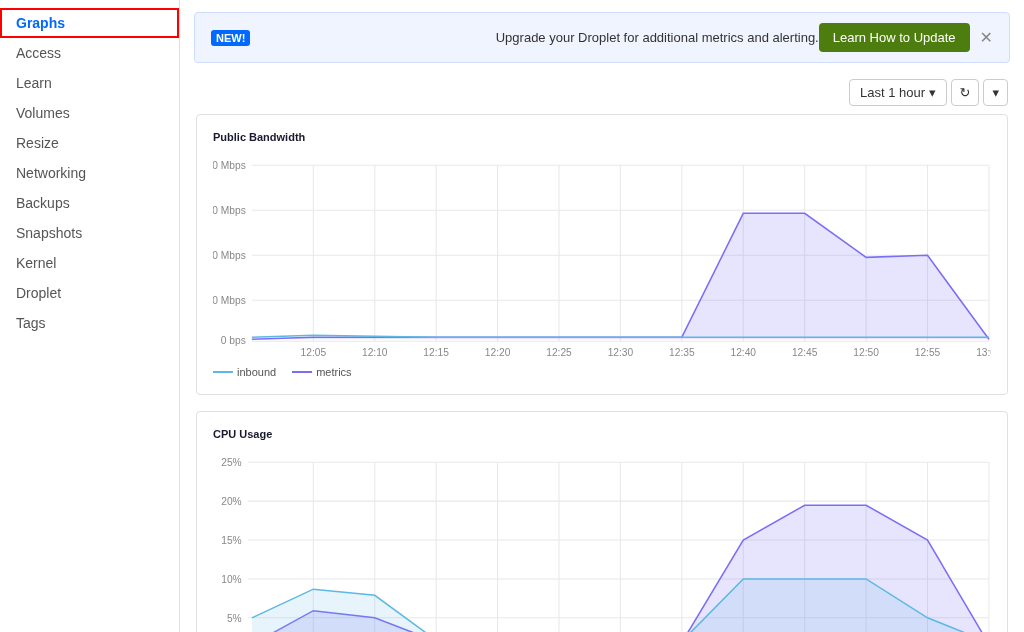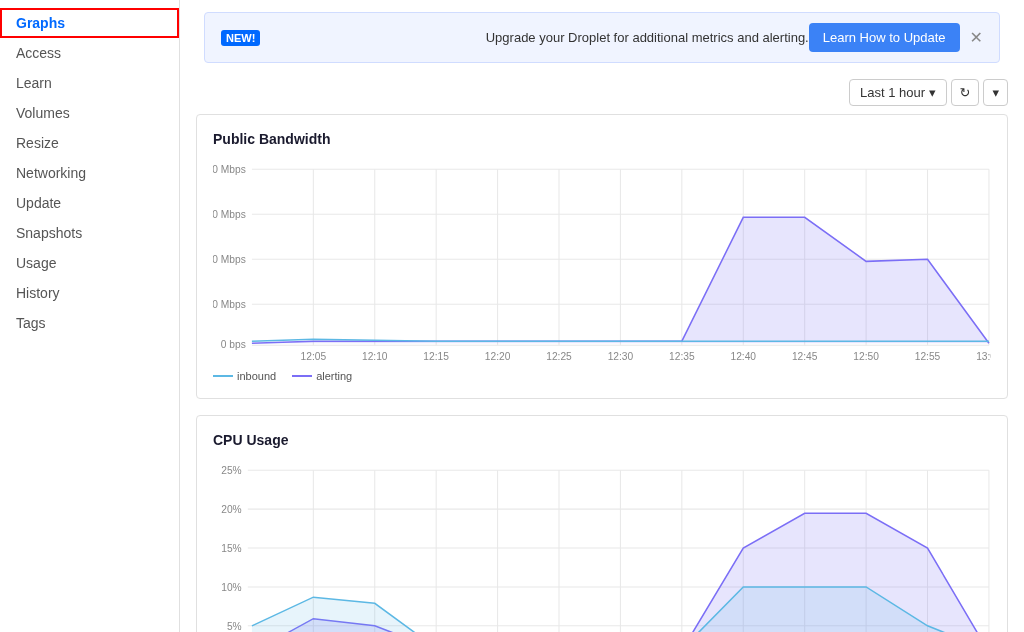--- a/index.html
+++ b/index.html
@@ -34,37 +34,37 @@
       background: #fff;
     }
 
     
     .banner {
       display: flex;
       align-items: center;
       background: #f0f4ff;
       border: 1px solid #d0dcff;
       padding: 10px 16px;
-      margin: 12px 24px;
+      margin: 12px 14px;
       border-radius: 4px;
       font-size: 13px;
       color: #333;
     }
     .banner-new {
       background: #0069ff;
       color: #fff;
       font-size: 11px;
       font-weight: 700;
       padding: 2px 5px;
       border-radius: 3px;
       margin-right: 8px;
     }
     .banner-text { flex: 1; text-align: right; }
     .banner-btn {
-      background: #3b82f6;
+      background: #4d7c0f;
       color: #fff;
       border: none;
       padding: 7px 14px;
       border-radius: 4px;
       font-size: 13px;
       cursor: pointer;
       white-space: nowrap;
       margin-right: 10px;
     }
     .banner-close {
@@ -108,21 +108,21 @@
 
     
     .chart-card {
       border: 1px solid #e0e0e0;
       border-radius: 4px;
       margin: 0 16px 16px;
       padding: 16px;
     }
     .chart-title {
       font-weight: 700;
-      font-size: 14px;
+      font-size: 11px;
       color: #1a1a2e;
       margin-bottom: 12px;
     }
     .chart-area {
       position: relative;
       width: 100%;
     }
     .chart-svg {
       width: 100%;
       display: block;
@@ -148,24 +148,24 @@
 <body>
 
 <nav id="sidebar">
 
 <div class="sidebar-item active">Graphs</div>
     <div class="sidebar-item">Access</div>
     <div class="sidebar-item">Learn</div>
     <div class="sidebar-item">Volumes</div>
     <div class="sidebar-item">Resize</div>
     <div class="sidebar-item">Networking</div>
-    <div class="sidebar-item">Update</div>
+    <div class="sidebar-item">Backups</div>
     <div class="sidebar-item">Snapshots</div>
-    <div class="sidebar-item">Usage</div>
-    <div class="sidebar-item">History</div>
+    <div class="sidebar-item">Kernel</div>
+    <div class="sidebar-item">Droplet</div>
     <div class="sidebar-item">Tags</div>
   </nav>
 
 <main id="main">
 
   <div class="banner">
     <span class="banner-new">NEW!</span>
     <span class="banner-text">Upgrade your Droplet for additional metrics and alerting.</span>
     <button class="banner-btn">Learn How to Update</button>
     <button class="banner-close">✕</button>
@@ -233,21 +233,21 @@
         <text x="758" y="196" font-size="10" fill="#888" text-anchor="middle">13:00</text>
       </svg>
     </div>
     <div class="chart-legend">
       <div class="legend-item">
         <div class="legend-line" style="background:#5cb8e4;"></div>
         <span>inbound</span>
       </div>
       <div class="legend-item">
         <div class="legend-line" style="background:#7b6ef6;"></div>
-        <span>alerting</span>
+        <span>metrics</span>
       </div>
     </div>
   </div>
 
   <div class="chart-card">
     <div class="chart-title">CPU Usage</div>
     <div class="chart-area">
       <svg class="chart-svg" viewBox="0 0 760 210">
 
         <text x="28" y="14" font-size="10" fill="#888" text-anchor="end">25%</text>

